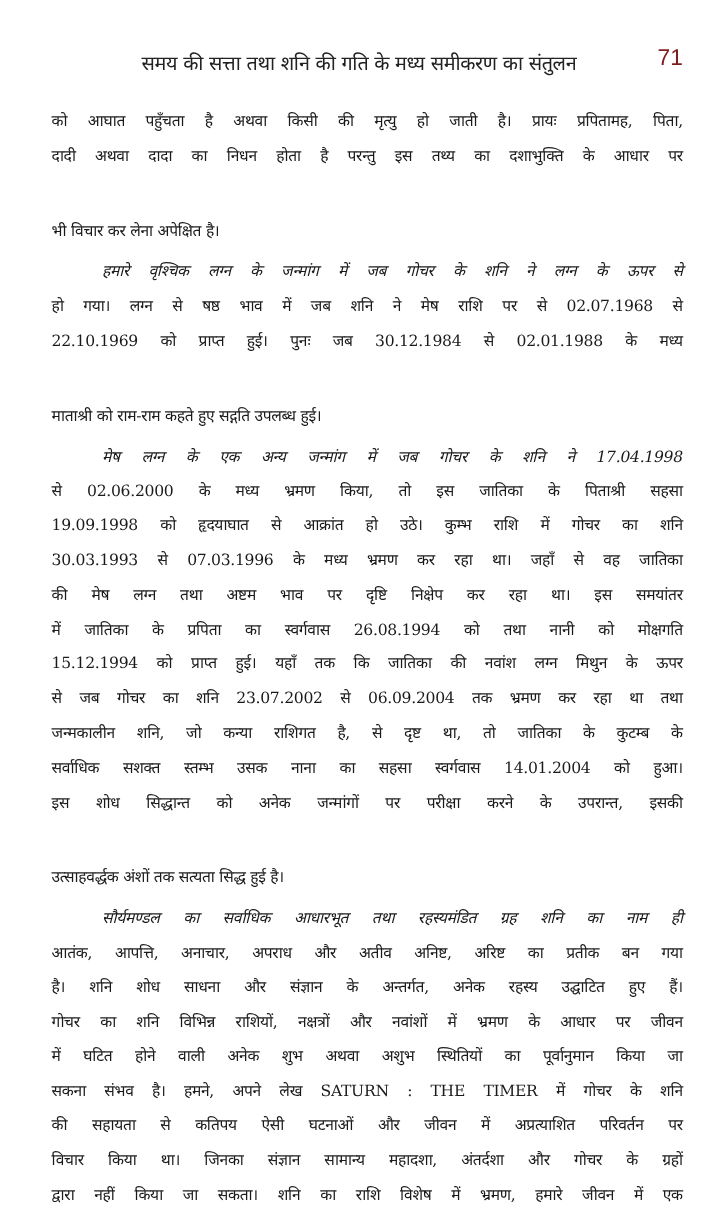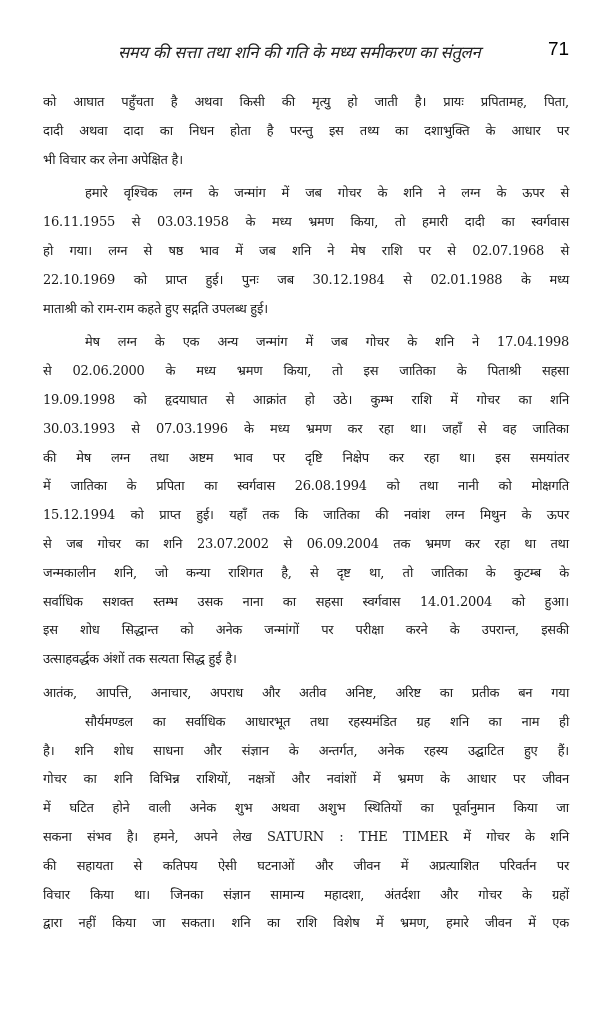--- a/index.html
+++ b/index.html
@@ -7,37 +7,37 @@
     width: 600px; height: 1013px; overflow: hidden;
     background: #ffffff; color: #1a1a1a;
     font-family: "DejaVu Serif", "Liberation Serif", serif;
     position: relative;
   }
   .running-head {
     position: absolute; left: 0; top: 36px; width: 600px; height: 30px;
   }
   .running-title {
     position: absolute; left: 118px; top: 4px; width: 390px;
-    font-style: italic; font-size: 16.5px; letter-spacing: -0.3px;
+    font-size: 16.5px; letter-spacing: -0.3px;
     white-space: nowrap; color: #222;
   }
   .page-number {
     position: absolute; left: 548px; top: 2px;
-    font-family: "Liberation Sans", sans-serif; font-size: 19px; color: #000000;
+    font-family: "Liberation Sans", sans-serif; font-size: 19px; color: #7f1d1d;
   }
   .body-text {
     position: absolute; left: 43px; top: 88px; width: 526px;
   }
   .line {
     height: 28.8px; line-height: 28.8px; font-size: 13px;
     white-space: nowrap; text-align: justify; text-align-last: justify;
     overflow: visible; letter-spacing: -0.25px;
   }
-  .line.last { text-align-last: left; }
-  .line.indent { padding-left: 42px; }
+  .line.last { text-align-last: left; margin-top: 34px; }
+  .line.indent { padding-left: 42px; font-style: italic; }
   .para-gap { height: 5px; }
 </style>
 </head>
 <body>
 
 <div class="running-head">
   <span class="running-title">समय की सत्ता तथा शनि की गति के मध्य समीकरण का संतुलन</span>
   <span class="page-number">71</span>
 </div>
 
@@ -45,21 +45,20 @@
 
   <div class="paragraph">
     <div class="line">को आघात पहुँचता है अथवा किसी की मृत्यु हो जाती है। प्रायः प्रपितामह, पिता,</div>
     <div class="line">दादी अथवा दादा का निधन होता है परन्तु इस तथ्य का दशाभुक्ति के आधार पर</div>
     <div class="line last">भी विचार कर लेना अपेक्षित है।</div>
   </div>
   <div class="para-gap"></div>
 
   <div class="paragraph">
     <div class="line indent">हमारे वृश्चिक लग्न के जन्मांग में जब गोचर के शनि ने लग्न के ऊपर से</div>
-    <div class="line">16.11.1955 से 03.03.1958 के मध्य भ्रमण किया, तो हमारी दादी का स्वर्गवास</div>
     <div class="line">हो गया। लग्न से षष्ठ भाव में जब शनि ने मेष राशि पर से 02.07.1968 से</div>
     <div class="line">22.10.1969 को प्राप्त हुई। पुनः जब 30.12.1984 से 02.01.1988 के मध्य</div>
     <div class="line last">माताश्री को राम-राम कहते हुए सद्गति उपलब्ध हुई।</div>
   </div>
   <div class="para-gap"></div>
 
   <div class="paragraph">
     <div class="line indent">मेष लग्न के एक अन्य जन्मांग में जब गोचर के शनि ने 17.04.1998</div>
     <div class="line">से 02.06.2000 के मध्य भ्रमण किया, तो इस जातिका के पिताश्री सहसा</div>
     <div class="line">19.09.1998 को हृदयाघात से आक्रांत हो उठे। कुम्भ राशि में गोचर का शनि</div>
@@ -69,22 +68,22 @@
     <div class="line">15.12.1994 को प्राप्त हुई। यहाँ तक कि जातिका की नवांश लग्न मिथुन के ऊपर</div>
     <div class="line">से जब गोचर का शनि 23.07.2002 से 06.09.2004 तक भ्रमण कर रहा था तथा</div>
     <div class="line">जन्मकालीन शनि, जो कन्या राशिगत है, से दृष्ट था, तो जातिका के कुटम्ब के</div>
     <div class="line">सर्वाधिक सशक्त स्तम्भ उसक नाना का सहसा स्वर्गवास 14.01.2004 को हुआ।</div>
     <div class="line">इस शोध सिद्धान्त को अनेक जन्मांगों पर परीक्षा करने के उपरान्त, इसकी</div>
     <div class="line last">उत्साहवर्द्धक अंशों तक सत्यता सिद्ध हुई है।</div>
   </div>
   <div class="para-gap"></div>
 
   <div class="paragraph">
+    <div class="line indent">सौर्यमण्डल का सर्वाधिक आधारभूत तथा रहस्यमंडित ग्रह शनि का नाम ही</div>
     <div class="line">आतंक, आपत्ति, अनाचार, अपराध और अतीव अनिष्ट, अरिष्ट का प्रतीक बन गया</div>
-    <div class="line indent">सौर्यमण्डल का सर्वाधिक आधारभूत तथा रहस्यमंडित ग्रह शनि का नाम ही</div>
     <div class="line">है। शनि शोध साधना और संज्ञान के अन्तर्गत, अनेक रहस्य उद्घाटित हुए हैं।</div>
     <div class="line">गोचर का शनि विभिन्न राशियों, नक्षत्रों और नवांशों में भ्रमण के आधार पर जीवन</div>
     <div class="line">में घटित होने वाली अनेक शुभ अथवा अशुभ स्थितियों का पूर्वानुमान किया जा</div>
     <div class="line">सकना संभव है। हमने, अपने लेख SATURN : THE TIMER में गोचर के शनि</div>
     <div class="line">की सहायता से कतिपय ऐसी घटनाओं और जीवन में अप्रत्याशित परिवर्तन पर</div>
     <div class="line">विचार किया था। जिनका संज्ञान सामान्य महादशा, अंतर्दशा और गोचर के ग्रहों</div>
     <div class="line">द्वारा नहीं किया जा सकता। शनि का राशि विशेष में भ्रमण, हमारे जीवन में एक</div>
   </div>
 </div>
 

